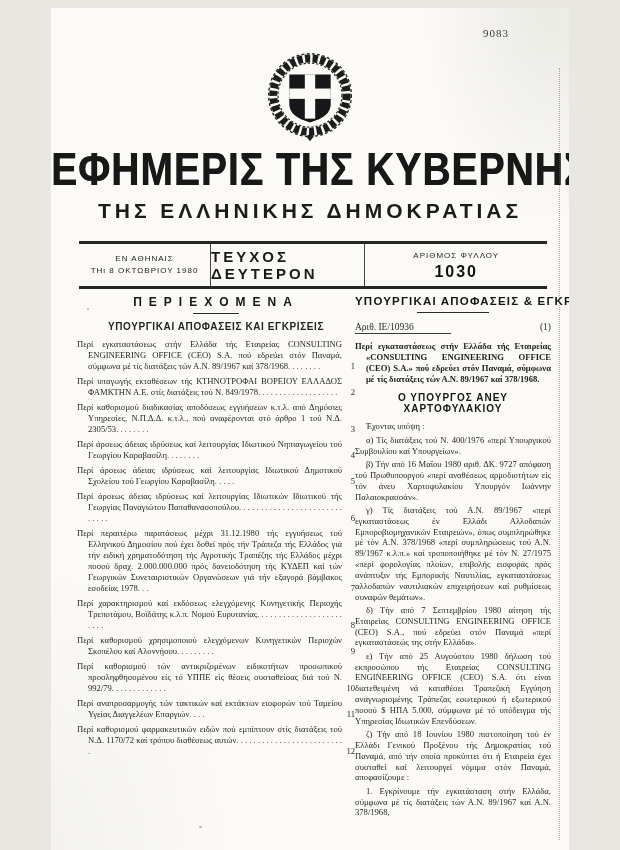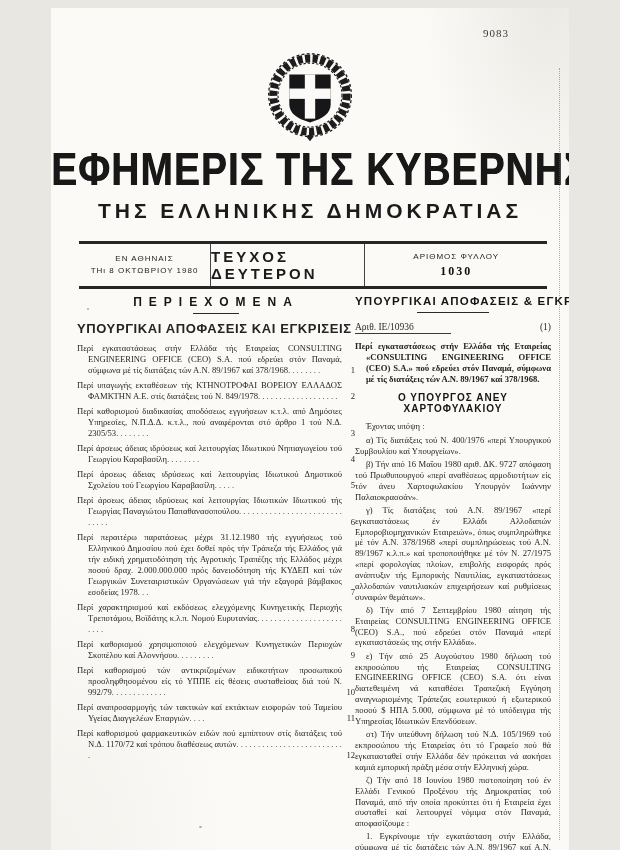--- a/index.html
+++ b/index.html
@@ -26,27 +26,27 @@
   .issue-bar {
     position:absolute; top:233px; left:28px; right:22px; height:42px;
     border-top:3px solid #262626; border-bottom:3px solid #262626;
     display:grid; grid-template-columns:28% 33% 39%;
     font-family:"Liberation Sans", sans-serif;
   }
   .issue-bar .cell { display:flex; flex-direction:column; align-items:center; justify-content:center; }
   .issue-bar .cell + .cell { border-left:1px solid #444; }
   .ib-small { font-size:8px; font-weight:normal; letter-spacing:1px; color:#222; line-height:1.5; }
   .ib-mid   { font-size:15px; font-weight:bold; letter-spacing:3px; color:#1b1b1b; }
-  .ib-issue { font-size:12px; font-weight:bold; letter-spacing:2px; color:#111; margin-top:1px;font-family:Liberation Serif, serif; }
+  .ib-issue { font-size:16px; font-weight:bold; letter-spacing:2px; color:#111; margin-top:1px; }
   .cols { position:absolute; top:287px; left:26px; right:18px; display:flex; }
   .col-left  { width:278px; flex:none; }
   .col-right { flex:1; min-width:0; }
   .col-title { text-align:center; font-family:"Liberation Sans", sans-serif; font-weight:bold; font-size:12px; letter-spacing:7px; color:#161616; }
   .rule-sm   { width:46px; border-top:1.5px solid #2a2a2a; margin:4px auto 7px; }
-  .col-sub   { font-family:"Liberation Sans", sans-serif; font-weight:bold; font-size:13px; letter-spacing:.6px; margin-bottom:7px; color:#242424; }
+  .col-sub   { text-align:center; font-family:"Liberation Sans", sans-serif; font-weight:bold; font-size:10px; letter-spacing:.6px; margin-bottom:7px; color:#242424; }
   .toc { font-size:8.6px; line-height:1.26; margin:0 0 4.5px; padding:0 13px 0 11px; text-indent:-11px; text-align:justify; position:relative; color:#262626; }
   .toc .num { position:absolute; right:0; bottom:0; text-indent:0; }
   .dec-head { text-align:center; font-family:"Liberation Sans", sans-serif; font-weight:bold; font-size:11.5px; letter-spacing:1.2px; color:#151515; white-space:nowrap; }
   .dec-rule { width:72px; border-top:1.5px solid #2a2a2a; margin:5px auto 9px; }
   .doc-line { display:flex; justify-content:space-between; font-size:9.5px; color:#2a2a2a; margin-bottom:1px;align-items:flex-end; }
   .doc-num-rule { width:96px; border-top:1px solid #3a3a3a; margin:0 0 7px; }
   .subject { font-weight:bold; font-size:8.6px; line-height:1.28; text-align:justify; margin:0 0 7px; padding-left:11px; text-indent:-11px; color:#202020; }
   .minister { text-align:center; font-family:"Liberation Sans", sans-serif; font-weight:bold; font-size:10px; letter-spacing:1px; margin:4px 0 7px; color:#161616; }
   .having { font-size:8.6px; text-indent:11px; margin:0 0 4px; color:#262626; }
   .dec-p { font-size:8.6px; line-height:1.26; text-align:justify; text-indent:11px; margin:0 0 2.5px; color:#262626; }
@@ -125,21 +125,20 @@
       <p class="subject">Περί εγκαταστάσεως στήν Ελλάδα τής Εταιρείας «CONSULTING ENGINEERING OFFICE (CEO) S.A.» πού εδρεύει στόν Παναμά, σύμφωνα μέ τίς διατάξεις τών Α.Ν. 89/1967 καί 378/1968.</p>
 
       <div class="minister">Ο ΥΠΟΥΡΓΟΣ ΑΝΕΥ ΧΑΡΤΟΦΥΛΑΚΙΟΥ</div>
       <p class="having">Έχοντας υπόψη :</p>
 
       <p class="dec-p">α) Τίς διατάξεις τού Ν. 400/1976 «περί Υπουργικού Συμβουλίου καί Υπουργείων».</p>
       <p class="dec-p">β) Τήν από 16 Μαΐου 1980 αριθ. ΔΚ. 9727 απόφαση τού Πρωθυπουργού «περί αναθέσεως αρμοδιοτήτων είς τόν άνευ Χαρτοφυλακίου Υπουργόν Ιωάννην Παλαιοκρασσάν».</p>
       <p class="dec-p">γ) Τίς διατάξεις τού Α.Ν. 89/1967 «περί εγκαταστάσεως έν Ελλάδι Αλλοδαπών Εμποροβιομηχανικών Εταιρειών», όπως συμπληρώθηκε μέ τόν Α.Ν. 378/1968 «περί συμπληρώσεως τού Α.Ν. 89/1967 κ.λ.π.» καί τροποποιήθηκε μέ τόν Ν. 27/1975 «περί φορολογίας πλοίων, επιβολής εισφοράς πρός ανάπτυξιν τής Εμπορικής Ναυτιλίας, εγκαταστάσεως αλλοδαπών ναυτιλιακών επιχειρήσεων καί ρυθμίσεως συναφών θεμάτων».</p>
       <p class="dec-p">δ) Τήν από 7 Σεπτεμβρίου 1980 αίτηση τής Εταιρείας CONSULTING ENGINEERING OFFICE (CEO) S.A., πού εδρεύει στόν Παναμά «περί εγκαταστάσεώς της στήν Ελλάδα».</p>
       <p class="dec-p">ε) Τήν από 25 Αυγούστου 1980 δήλωση τού εκπροσώπου τής Εταιρείας CONSULTING ENGINEERING OFFICE (CEO) S.A. ότι είναι διατεθειμένη νά καταθέσει Τραπεζική Εγγύηση αναγνωρισμένης Τράπεζας εσωτερικού ή εξωτερικού ποσού $ ΗΠΑ 5.000, σύμφωνα μέ τό υπόδειγμα τής Υπηρεσίας Ιδιωτικών Επενδύσεων.</p>
-      <p class="dec-p">στ) Τήν υπεύθυνη δήλωση τού Ν.Δ. 105/1969 τού εκπροσώπου τής Εταιρείας ότι τό Γραφείο πού θά εγκατασταθεί στήν Ελλάδα δέν πρόκειται νά ασκήσει καμιά εμπορική πράξη μέσα στήν Ελληνική χώρα.</p>
       <p class="dec-p">ζ) Τήν από 18 Ιουνίου 1980 πιστοποίηση τού έν Ελλάδι Γενικού Προξένου τής Δημοκρατίας τού Παναμά, από τήν οποία προκύπτει ότι ή Εταιρεία έχει συσταθεί καί λειτουργεί νόμιμα στόν Παναμά, αποφασίζουμε :</p>
       <p class="dec-p">1. Εγκρίνουμε τήν εγκατάσταση στήν Ελλάδα, σύμφωνα μέ τίς διατάξεις τών Α.Ν. 89/1967 καί Α.Ν. 378/1968,</p>
     </div>
 
   </div>
 
   <div class="scan-edge-right"></div>
   <div class="scan-dot" style="left:36px; top:300px; width:2px; height:2px;"></div>
   <div class="scan-dot" style="left:148px; top:818px; width:3px; height:2px;"></div>
 

